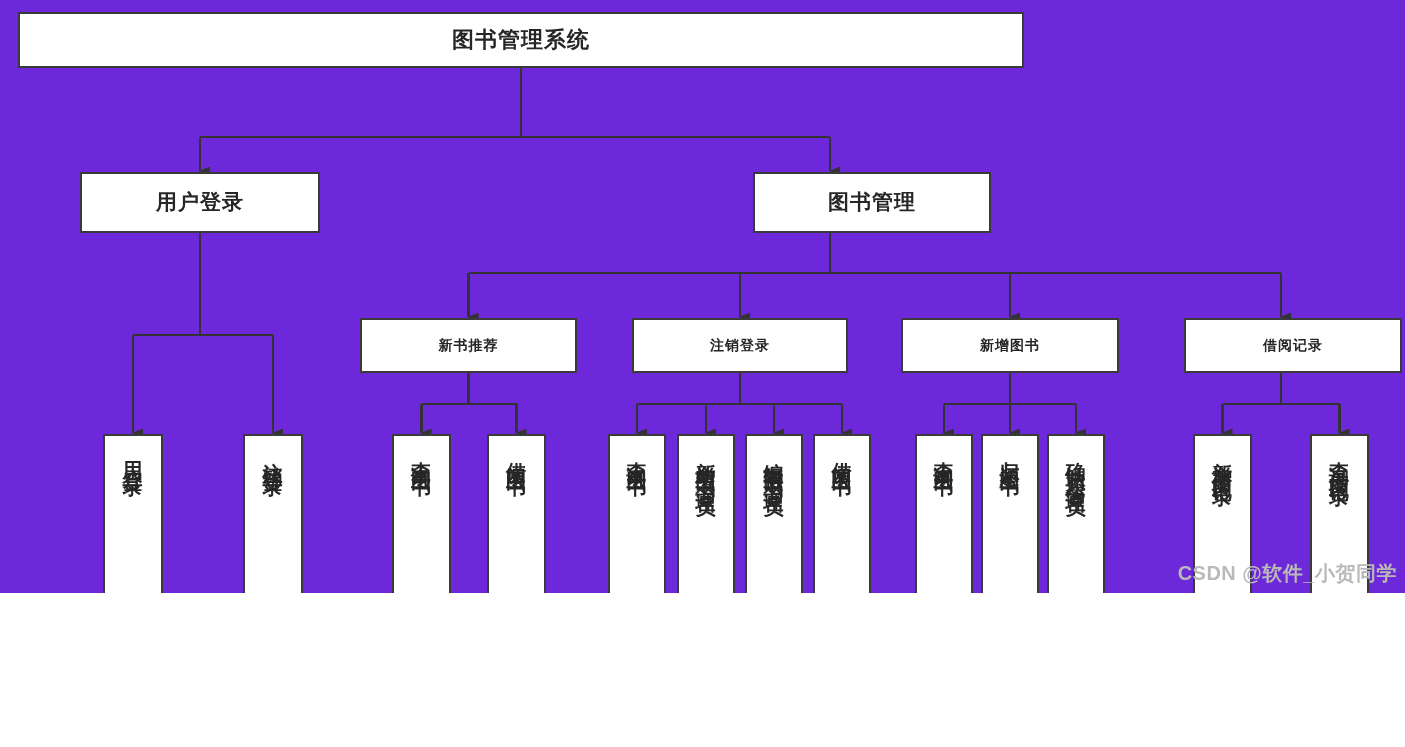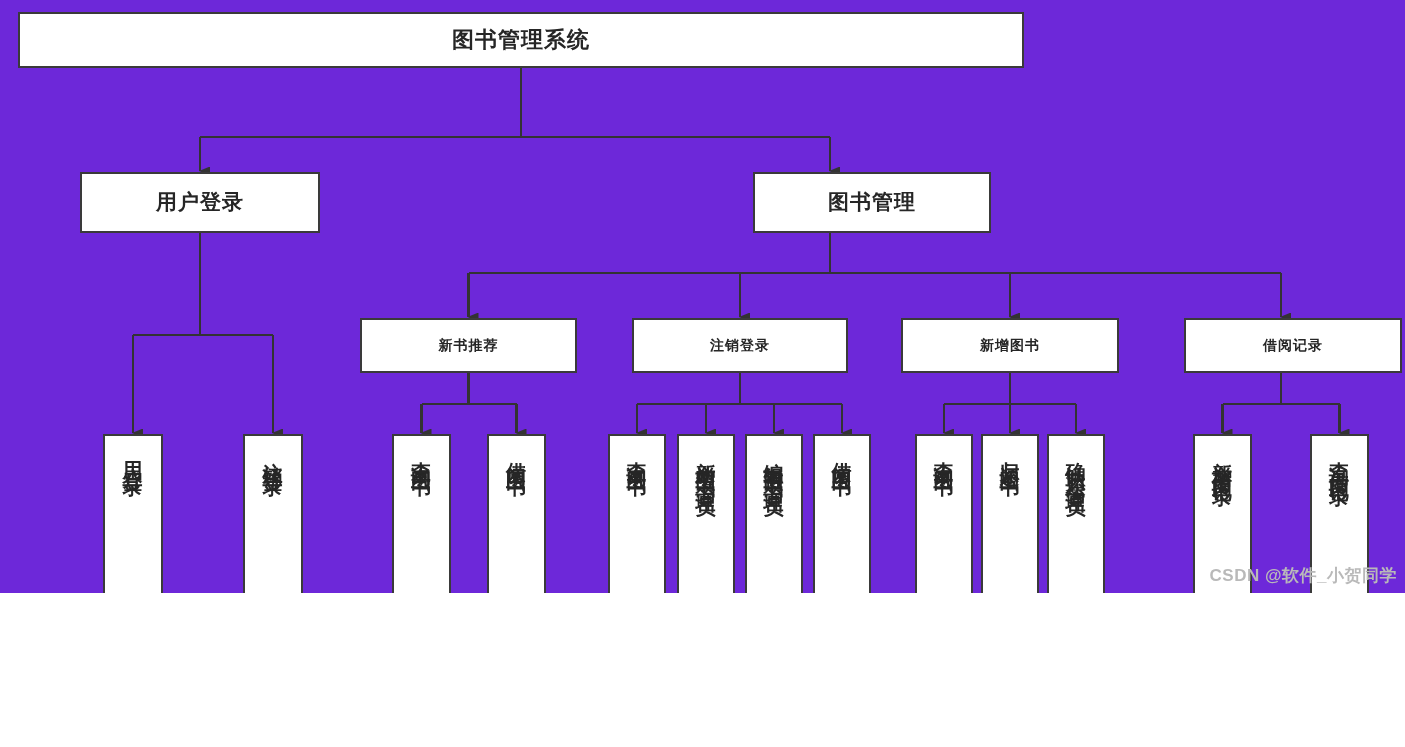--- a/index.html
+++ b/index.html
@@ -59,21 +59,21 @@
     white-space: nowrap;
   }
   .node.level0 .label { font-size: 22px; }
   .node.level1 .label { font-size: 21px; }
   .node.level2 .label { font-size: 14px; }
   #watermark {
     position: absolute;
     right: 8px;
     bottom: 6px;
     color: #b9b9b9;
-    font-size: 17px;
+    font-size: 20px;
     letter-spacing: 0.5px;
     white-space: nowrap;
     z-index: 5;
     font-family: "Liberation Sans", "DejaVu Sans", sans-serif;
   }
 </style>
 </head>
 <body>
 
 <div id="canvas">

